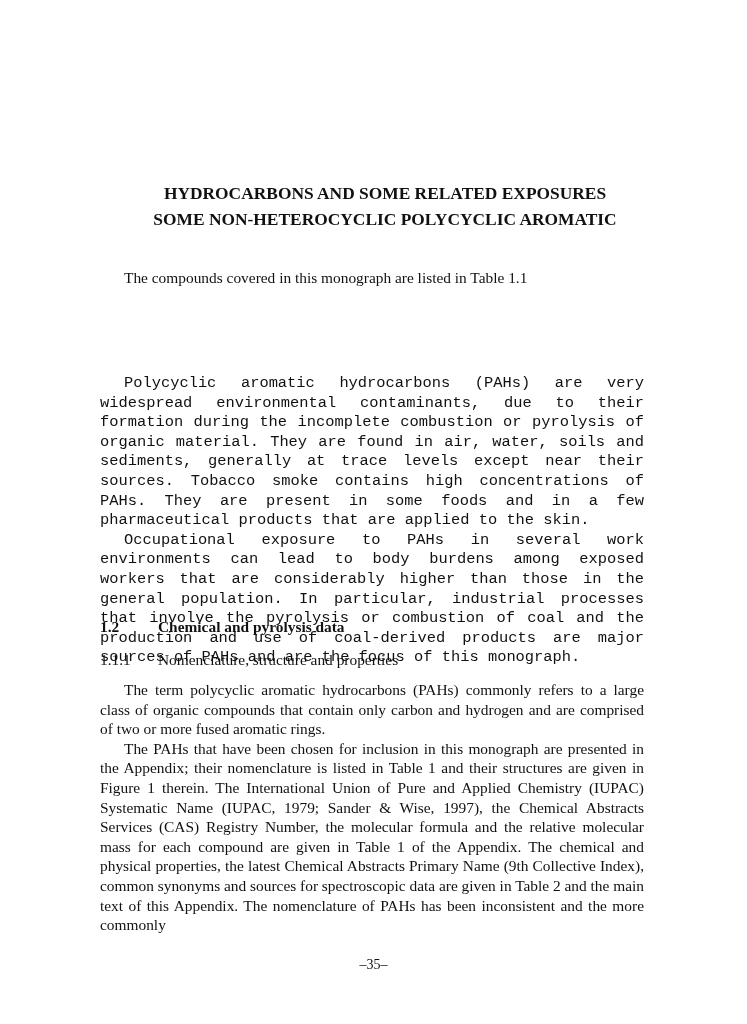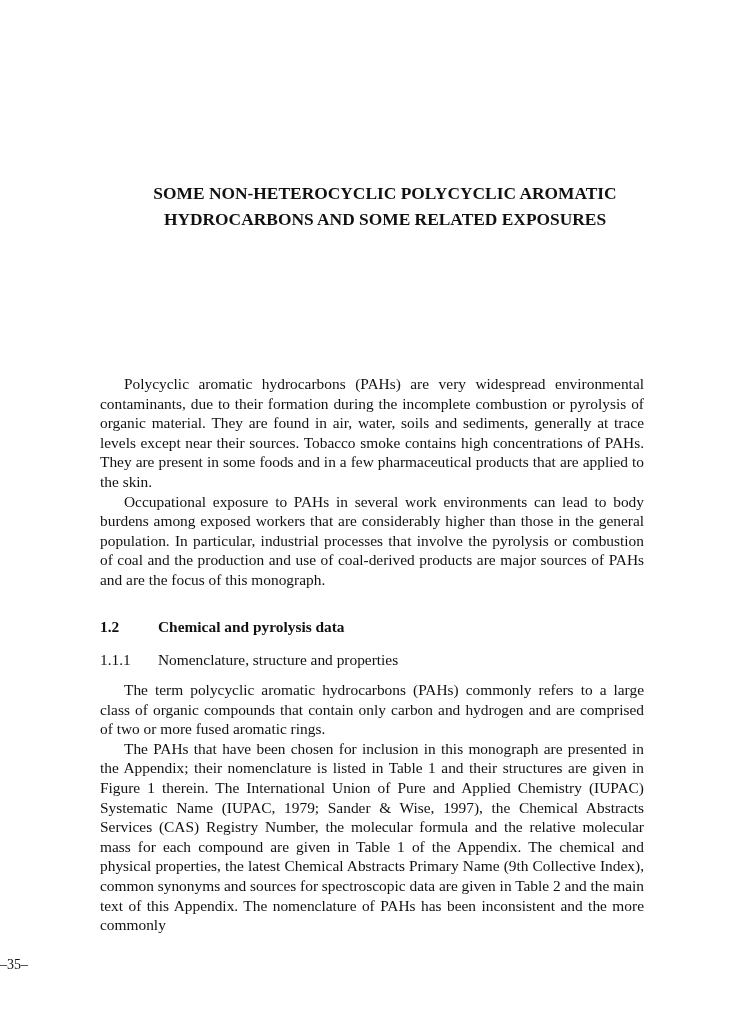--- a/index.html
+++ b/index.html
@@ -54,21 +54,21 @@
       left: 100px;
       width: 544px;
       font-size: 15.4px;
       line-height: 19.6px;
       text-align: justify;
     }
     .body-block p {
       margin: 0;
       text-indent: 24px;
     }
-    .block-1 { top: 374px; }
+    .block-1 { top: 374px; font-family: Liberation Mono, monospace; }
     .block-2 { top: 680px; }
     .subsection {
       position: absolute;
       left: 100px;
       font-size: 15.4px;
       line-height: 20px;
       white-space: nowrap;
     }
     .subsection .num {
       display: inline-block;
@@ -81,34 +81,36 @@
     .sub-2 {
       top: 650px;
     }
     .sub-2 .label {
     }
     .page-number {
       position: absolute;
       left: 0;
       width: 747px;
       top: 956px;
+      text-align: center;
       font-size: 14px;
       line-height: 18px;
     }
   </style>
 </head>
 <body>
 
 <div class="page">
 
   <div class="title">
+    <div>HYDROCARBONS AND SOME RELATED EXPOSURES</div>
     <div>SOME NON-HETEROCYCLIC POLYCYCLIC AROMATIC</div>
-    <div>HYDROCARBONS AND SOME RELATED EXPOSURES</div>
   </div>
 
+  <div class="intro">The compounds covered in this monograph are listed in Table 1.1</div>
 
 
   <div class="body-block block-1">
     <p>Polycyclic aromatic hydrocarbons (PAHs) are very widespread environmental contaminants, due to their formation during the incomplete combustion or pyrolysis of organic material. They are found in air, water, soils and sediments, generally at trace levels except near their sources. Tobacco smoke contains high concentrations of PAHs. They are present in some foods and in a few pharmaceutical products that are applied to the skin.</p>
     <p>Occupational exposure to PAHs in several work environments can lead to body burdens among exposed workers that are considerably higher than those in the general population. In particular, industrial processes that involve the pyrolysis or combustion of coal and the production and use of coal-derived products are major sources of PAHs and are the focus of this monograph.</p>
   </div>
 
   <div class="subsection sub-1">
     <span class="num">1.2</span><span class="label">Chemical and pyrolysis data</span>
   </div>

